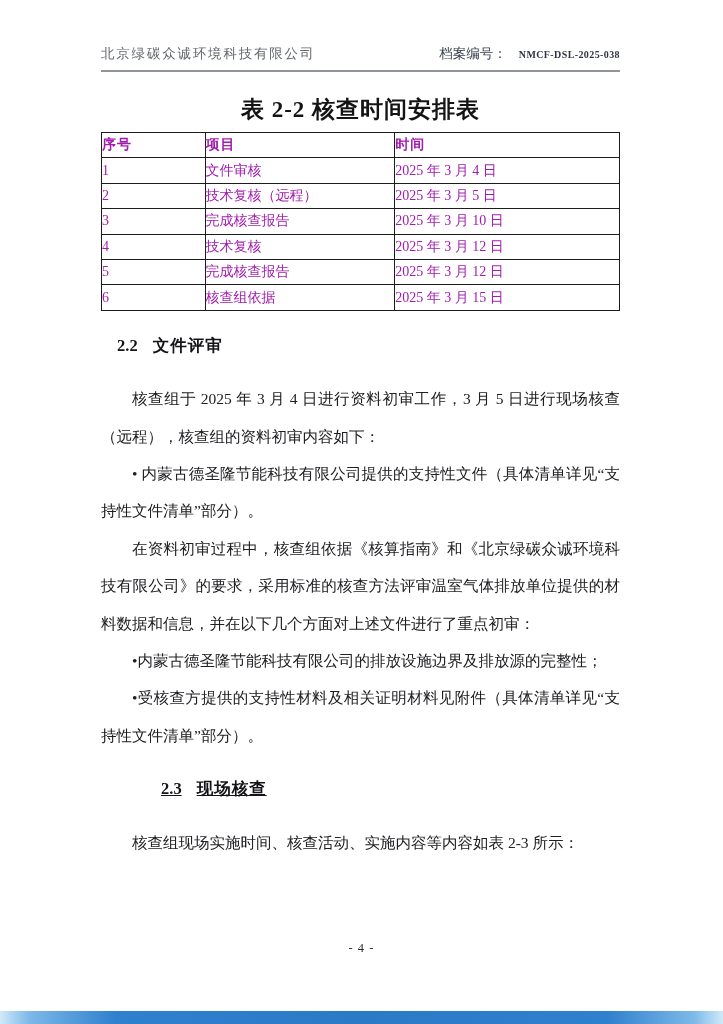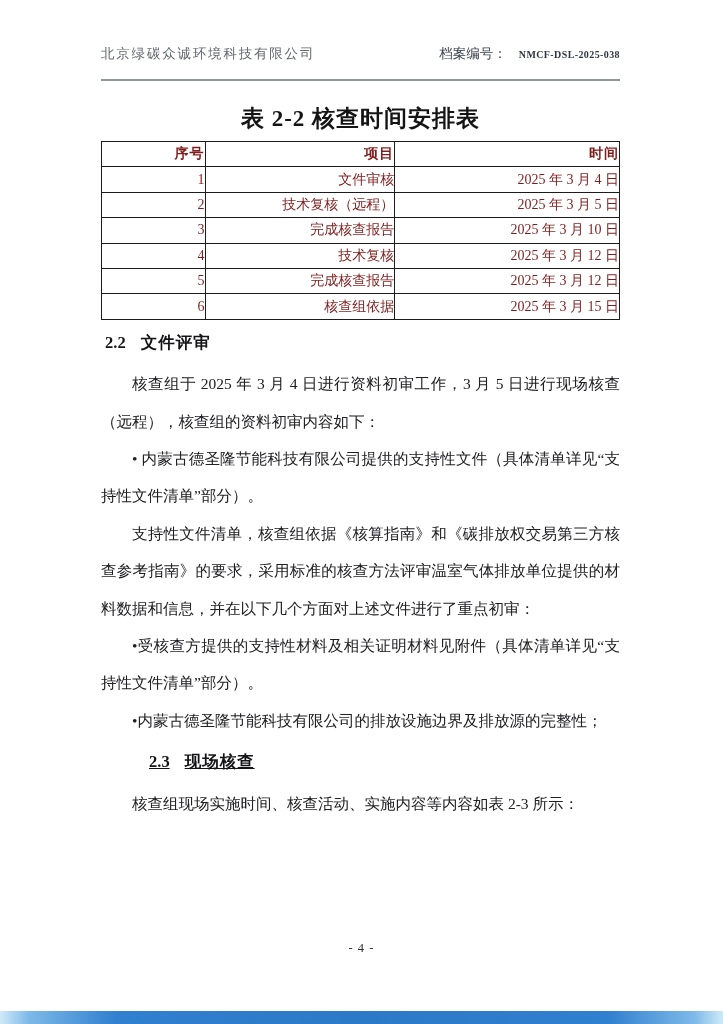--- a/index.html
+++ b/index.html
@@ -4,37 +4,37 @@
 <style>
   html,body{margin:0;padding:0;background:#ffffff;}
   .page{
     position:relative;width:723px;height:1024px;background:#ffffff;overflow:hidden;
     font-family:"Liberation Serif","DejaVu Serif",serif;color:#1f1f1f;
   }
   .content{position:absolute;left:101px;top:0;width:519px;}
   
   .header{
     display:flex;justify-content:space-between;align-items:flex-end;
-    margin-top:45px;padding-bottom:16px;border-bottom:2px solid #90959b;
+    margin-top:45px;padding-bottom:7px;border-bottom:2px solid #90959b;
   }
   .company{font-size:13.5px;color:#63676d;letter-spacing:1.8px;}
   .fileno{font-size:13.5px;color:#39404f;white-space:nowrap;}
   .fileno .num{font-weight:700;margin-left:12px;letter-spacing:.4px;font-size:10px;color:#2f3542;}
   
   .table-title{margin-top:22px;text-align:center;font-weight:700;font-size:23px;color:#141414;letter-spacing:1px;}
   table.schedule{margin-top:7px;border-collapse:collapse;width:100%;}
   table.schedule th,table.schedule td{
-    border:1.6px solid #1c1c1c;height:24.4px;text-align:right;
-    font-size:14px;padding:0;color:#7f1d1d;
+    border:1.6px solid #1c1c1c;height:24.4px;text-align:left;
+    font-size:14px;padding:0;color:#a21caf;
   }
   table.schedule th{font-weight:700;letter-spacing:1px;}
   
   .doc-body{margin-top:4px;font-size:15.5px;line-height:37.4px;text-align:justify;color:#202024;}
   .doc-body p{margin:0;text-indent:2em;}
-  .doc-body h2{margin:4px;font-size:16.5px;font-weight:700;line-height:37.4px;text-align:left;color:#141418;}
+  .doc-body h2{margin:16px;font-size:16.5px;font-weight:700;line-height:37.4px;text-align:left;color:#141418;}
   .doc-body h2 .htitle{margin-left:15px;letter-spacing:1px;}
   .h23{padding-left:44px;text-decoration:underline;}
   
   .footer{position:absolute;top:941px;left:0;width:100%;text-align:center;
     font-size:12.5px;color:#2b2b33;letter-spacing:1px;}
   .bottom-bar{position:absolute;left:0;bottom:0;width:100%;height:13px;
     background:linear-gradient(90deg,#cfeaf8 0%,#7db9e8 4%,#2f80cf 16%,#2b7ac8 50%,#2f80cf 84%,#7db9e8 96%,#cfeaf8 100%);}
 </style>
 </head>
 <body>
@@ -91,23 +91,23 @@
           <td>核查组依据</td>
           <td>2025 年 3 月 15 日</td>
         </tr>
       </tbody>
     </table>
 
     <div class="doc-body">
       <h2><span>2.2</span><span class="htitle">文件评审</span></h2>
       <p>核查组于 2025 年 3 月 4 日进行资料初审工作，3 月 5 日进行现场核查（远程），核查组的资料初审内容如下：</p>
       <p>• 内蒙古德圣隆节能科技有限公司提供的支持性文件（具体清单详见“支持性文件清单”部分）。</p>
-      <p>支持性文件清单，核查组依据《核算指南》和《碳排放权交易第三方核查参考指南》的要求，采用标准的核查方法评审温室气体排放单位提供的材料数据和信息，并在以下几个方面对上述文件进行了重点初审：</p>
+      <p>在资料初审过程中，核查组依据《核算指南》和《北京绿碳众诚环境科技有限公司》的要求，采用标准的核查方法评审温室气体排放单位提供的材料数据和信息，并在以下几个方面对上述文件进行了重点初审：</p>
+      <p>•内蒙古德圣隆节能科技有限公司的排放设施边界及排放源的完整性；</p>
       <p>•受核查方提供的支持性材料及相关证明材料见附件（具体清单详见“支持性文件清单”部分）。</p>
-      <p>•内蒙古德圣隆节能科技有限公司的排放设施边界及排放源的完整性；</p>
       <h2 class="h23"><span>2.3</span><span class="htitle">现场核查</span></h2>
       <p>核查组现场实施时间、核查活动、实施内容等内容如表 2-3 所示：</p>
     </div>
 
   </div>
 
   <div class="footer">- 4 -</div>
   <div class="bottom-bar"></div>
 </div>
 

